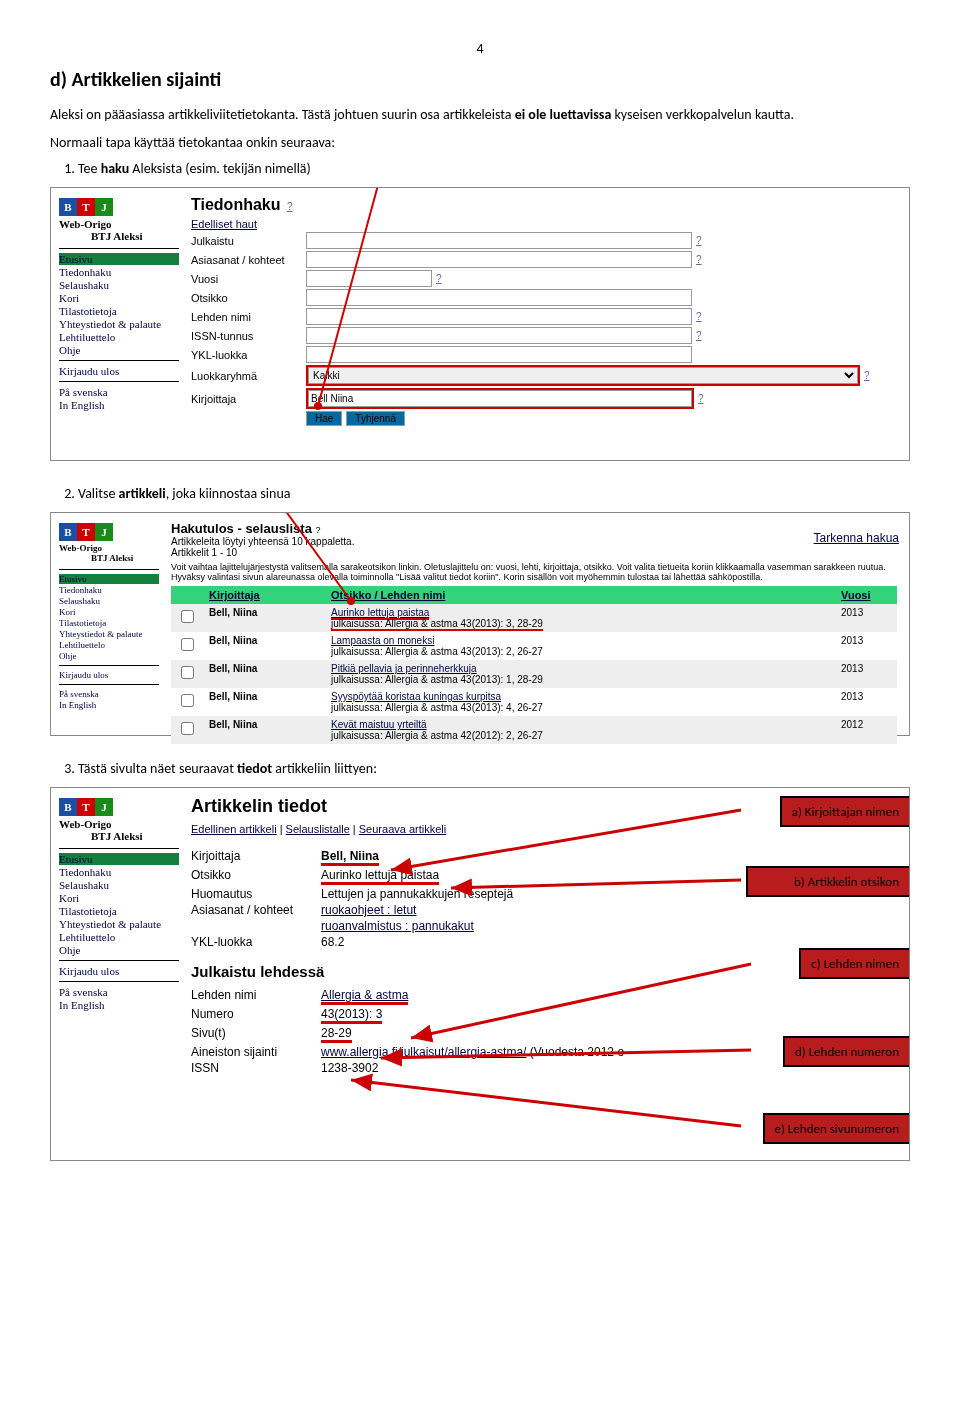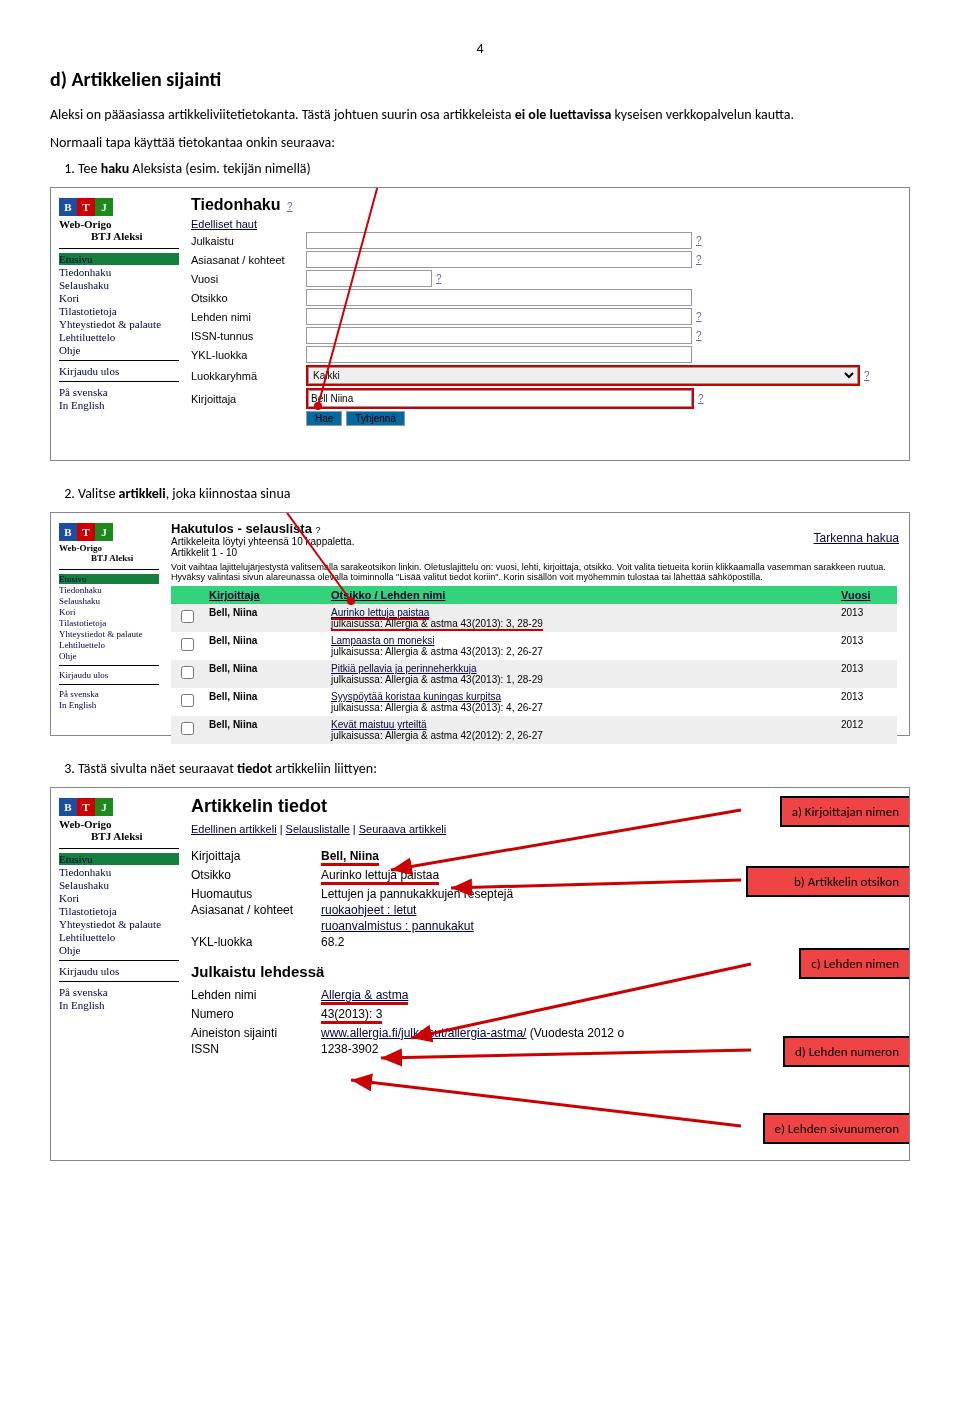--- a/index.html
+++ b/index.html
@@ -37,21 +37,21 @@
   .res-table tr.alt{background:#eee;}
   .pub-link{color:#004;text-decoration:underline;}
   .redund{border-bottom:2px solid #c00;}
   .right-link{position:absolute;right:10px;top:18px;color:#004;text-decoration:underline;font-size:12px;}
 
   
   .detail-lbl{display:inline-block;width:130px;font-size:12px;}
   .detail-row{margin:2px 0;font-size:12px;}
   .bigtitle{font-size:18px;font-weight:bold;}
   .navlinks a{color:#004;text-decoration:underline;font-size:11px;}
-  .callout{position:absolute;right:-2px;border:2px solid #000;background:#ef4444;padding:6px 10px;font-family:Calibri,Arial,sans-serif;font-size:13px;font-weight:normal;}
+  .callout{position:absolute;right:-2px;border:2px solid #000;background:#b91c1c;padding:6px 10px;font-family:Calibri,Arial,sans-serif;font-size:13px;font-weight:normal;}
   .red-thick2{display:inline-block;border-bottom:3px solid #c00;}
   .arrow-svg{position:absolute;pointer-events:none;}
 
   ol{padding-left:28px;margin:8px 0;}
   ol li{margin-bottom:6px;}
 </style>
 </head>
 <body>
 
 <div class="page-num">4</div>
@@ -272,20 +272,21 @@
       </div>
       <div class="detail-row"><span class="detail-lbl">Kirjoittaja</span><b class="red-thick2">Bell, Niina</b></div>
       <div class="detail-row"><span class="detail-lbl">Otsikko</span><span class="red-thick2">Aurinko lettuja paistaa</span></div>
       <div class="detail-row"><span class="detail-lbl">Huomautus</span><span>Lettujen ja pannukakkujen reseptejä</span></div>
       <div class="detail-row"><span class="detail-lbl">Asiasanat / kohteet</span><a class="pub-link">ruokaohjeet : letut</a></div>
       <div class="detail-row"><span class="detail-lbl"></span><a class="pub-link">ruoanvalmistus : pannukakut</a></div>
       <div class="detail-row"><span class="detail-lbl">YKL-luokka</span><span>68.2</span></div>
       <div style="font-size:15px;font-weight:bold;margin:14px 0 8px;">Julkaistu lehdessä</div>
       <div class="detail-row"><span class="detail-lbl">Lehden nimi</span><a class="pub-link red-thick2">Allergia &amp; astma</a></div>
       <div class="detail-row"><span class="detail-lbl">Numero</span><span class="red-thick2">43(2013): 3</span></div>
+      <div class="detail-row"><span class="detail-lbl">Sivu(t)</span><span class="red-thick2">28-29</span></div>
       <div class="detail-row"><span class="detail-lbl">Aineiston sijainti</span><a class="pub-link">www.allergia.fi/julkaisut/allergia-astma/</a><span> (Vuodesta 2012 o</span></div>
       <div class="detail-row"><span class="detail-lbl">ISSN</span><span>1238-3902</span></div>
     </div>
   </div>
 
   <div class="callout" style="top:8px;"><span>a) Kirjoittajan nimen</span></div>
   <div class="callout" style="top:78px;padding-left:46px;"><span>b) Artikkelin otsikon</span></div>
   <div class="callout" style="top:160px;"><span>c) Lehden nimen</span></div>
   <div class="callout" style="top:248px;"><span>d) Lehden numeron</span></div>
   <div class="callout" style="top:325px;"><span>e) Lehden sivunumeron</span></div>

